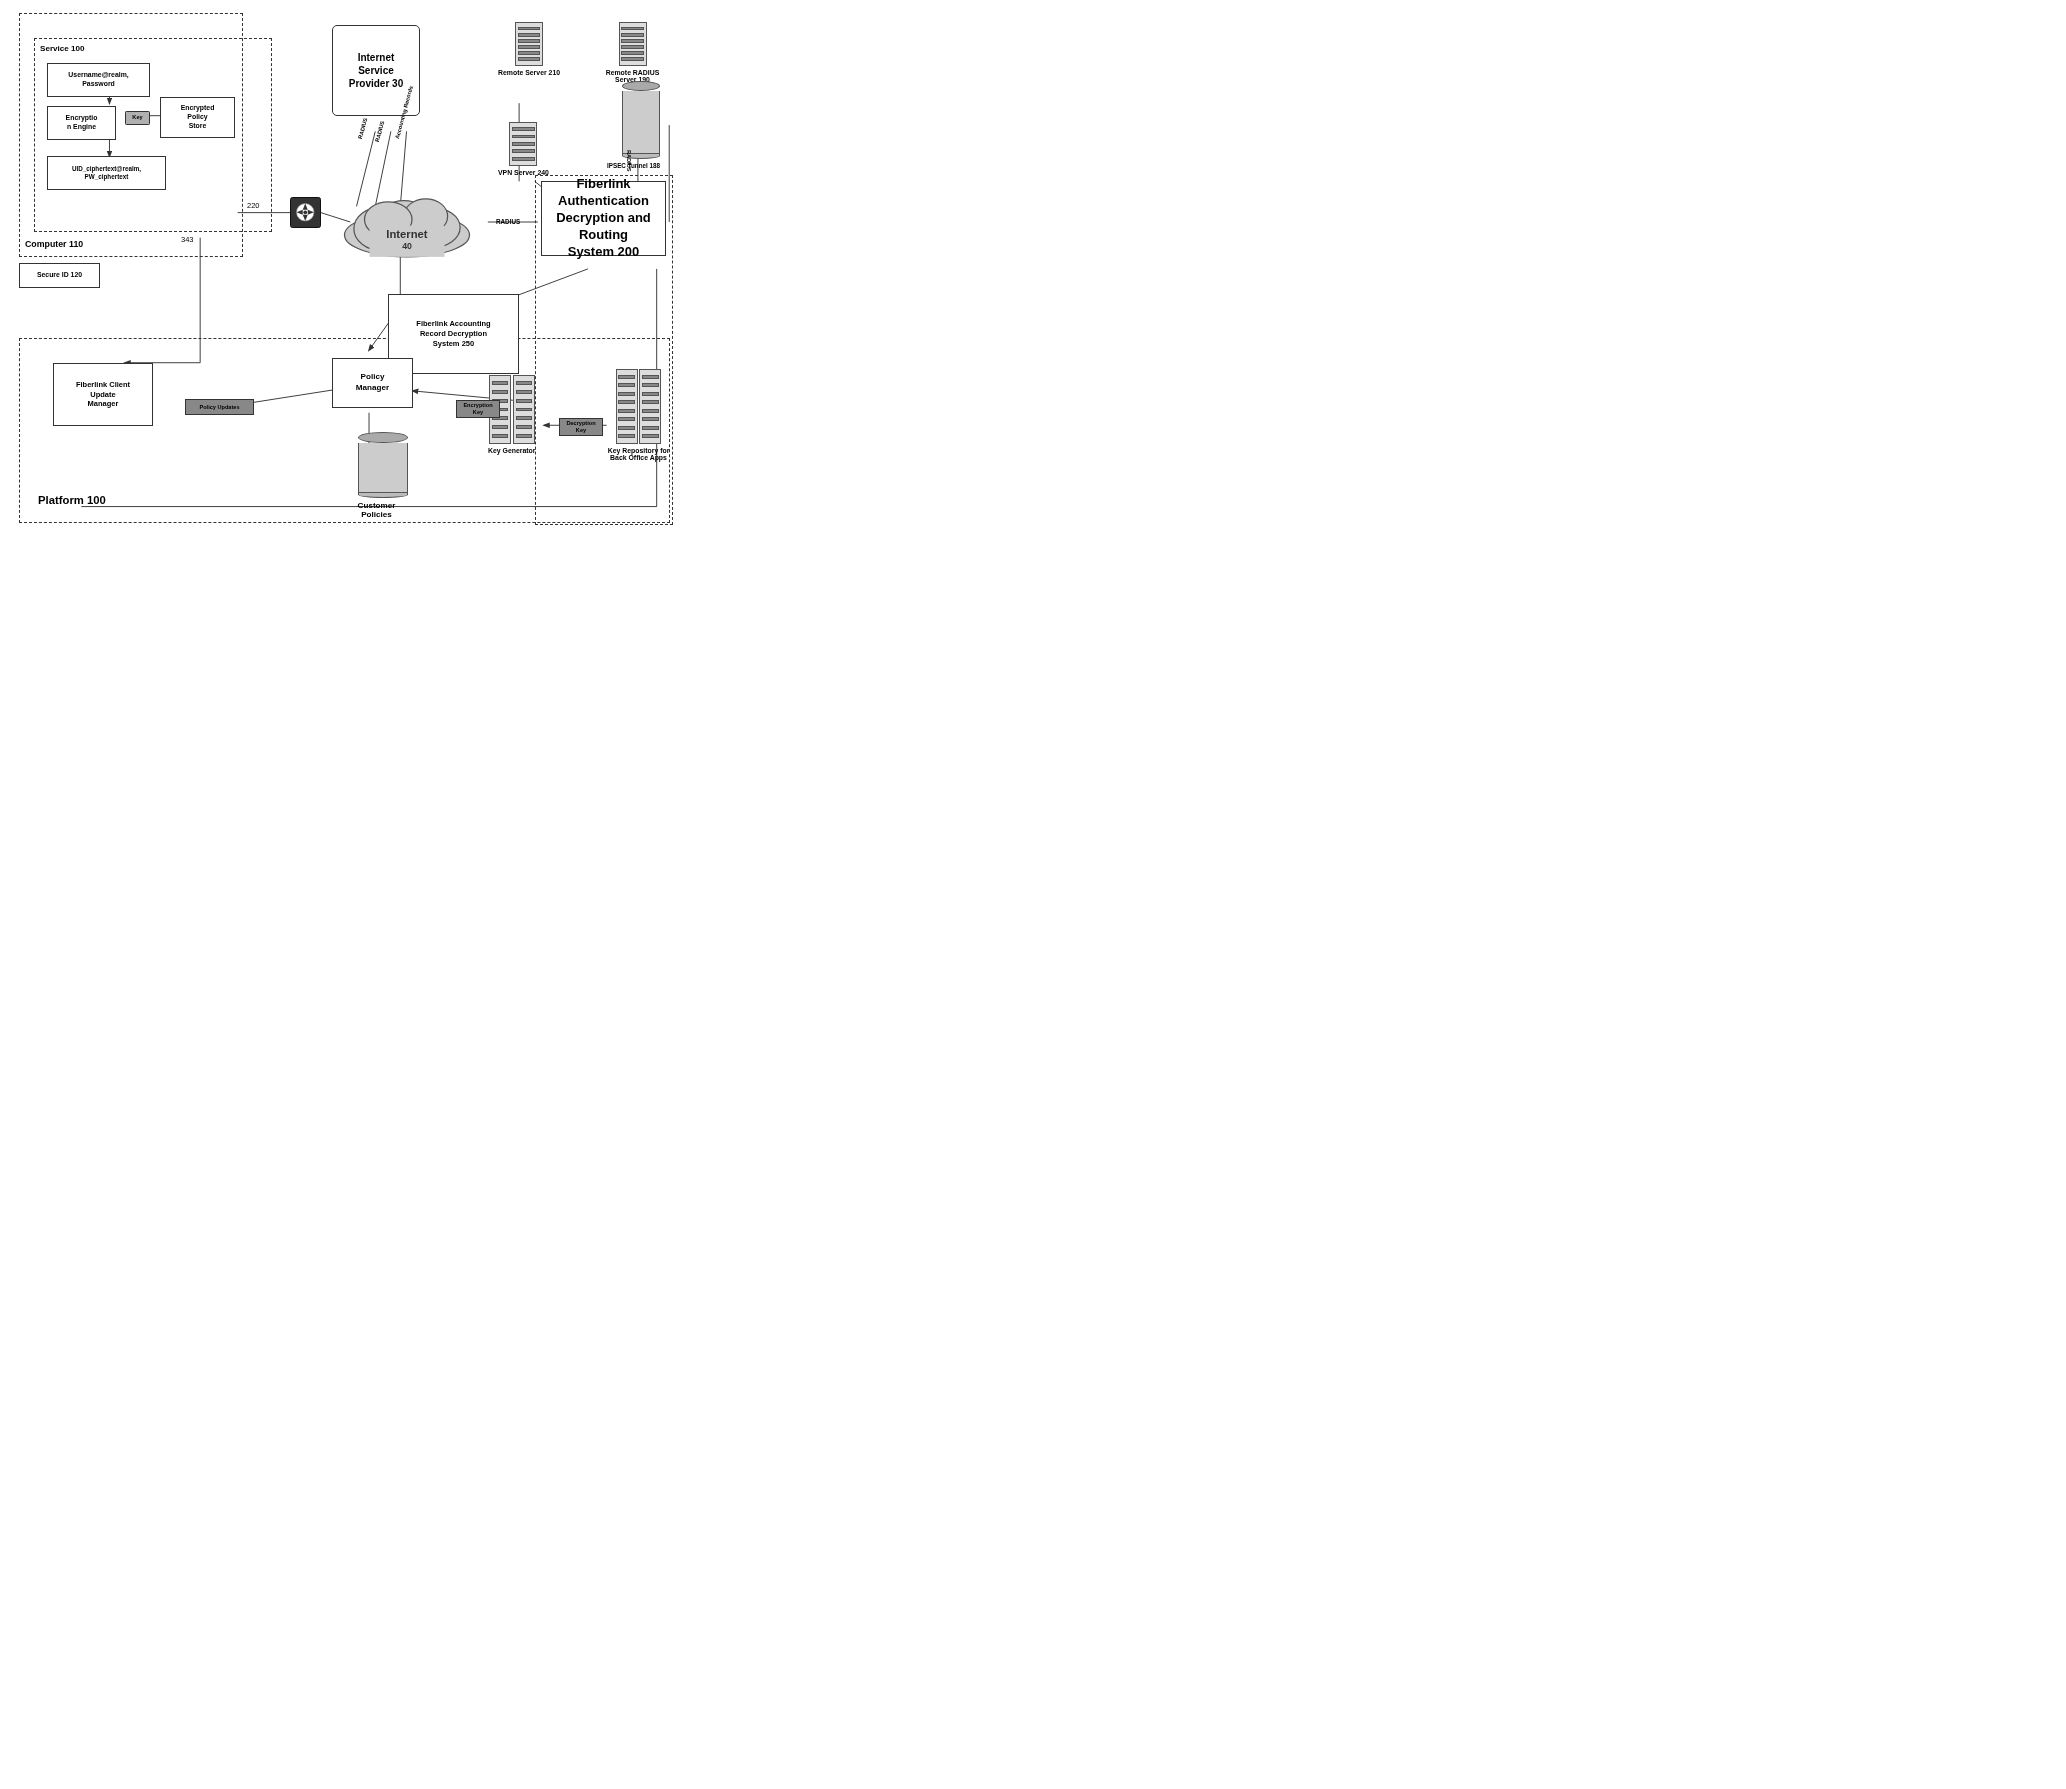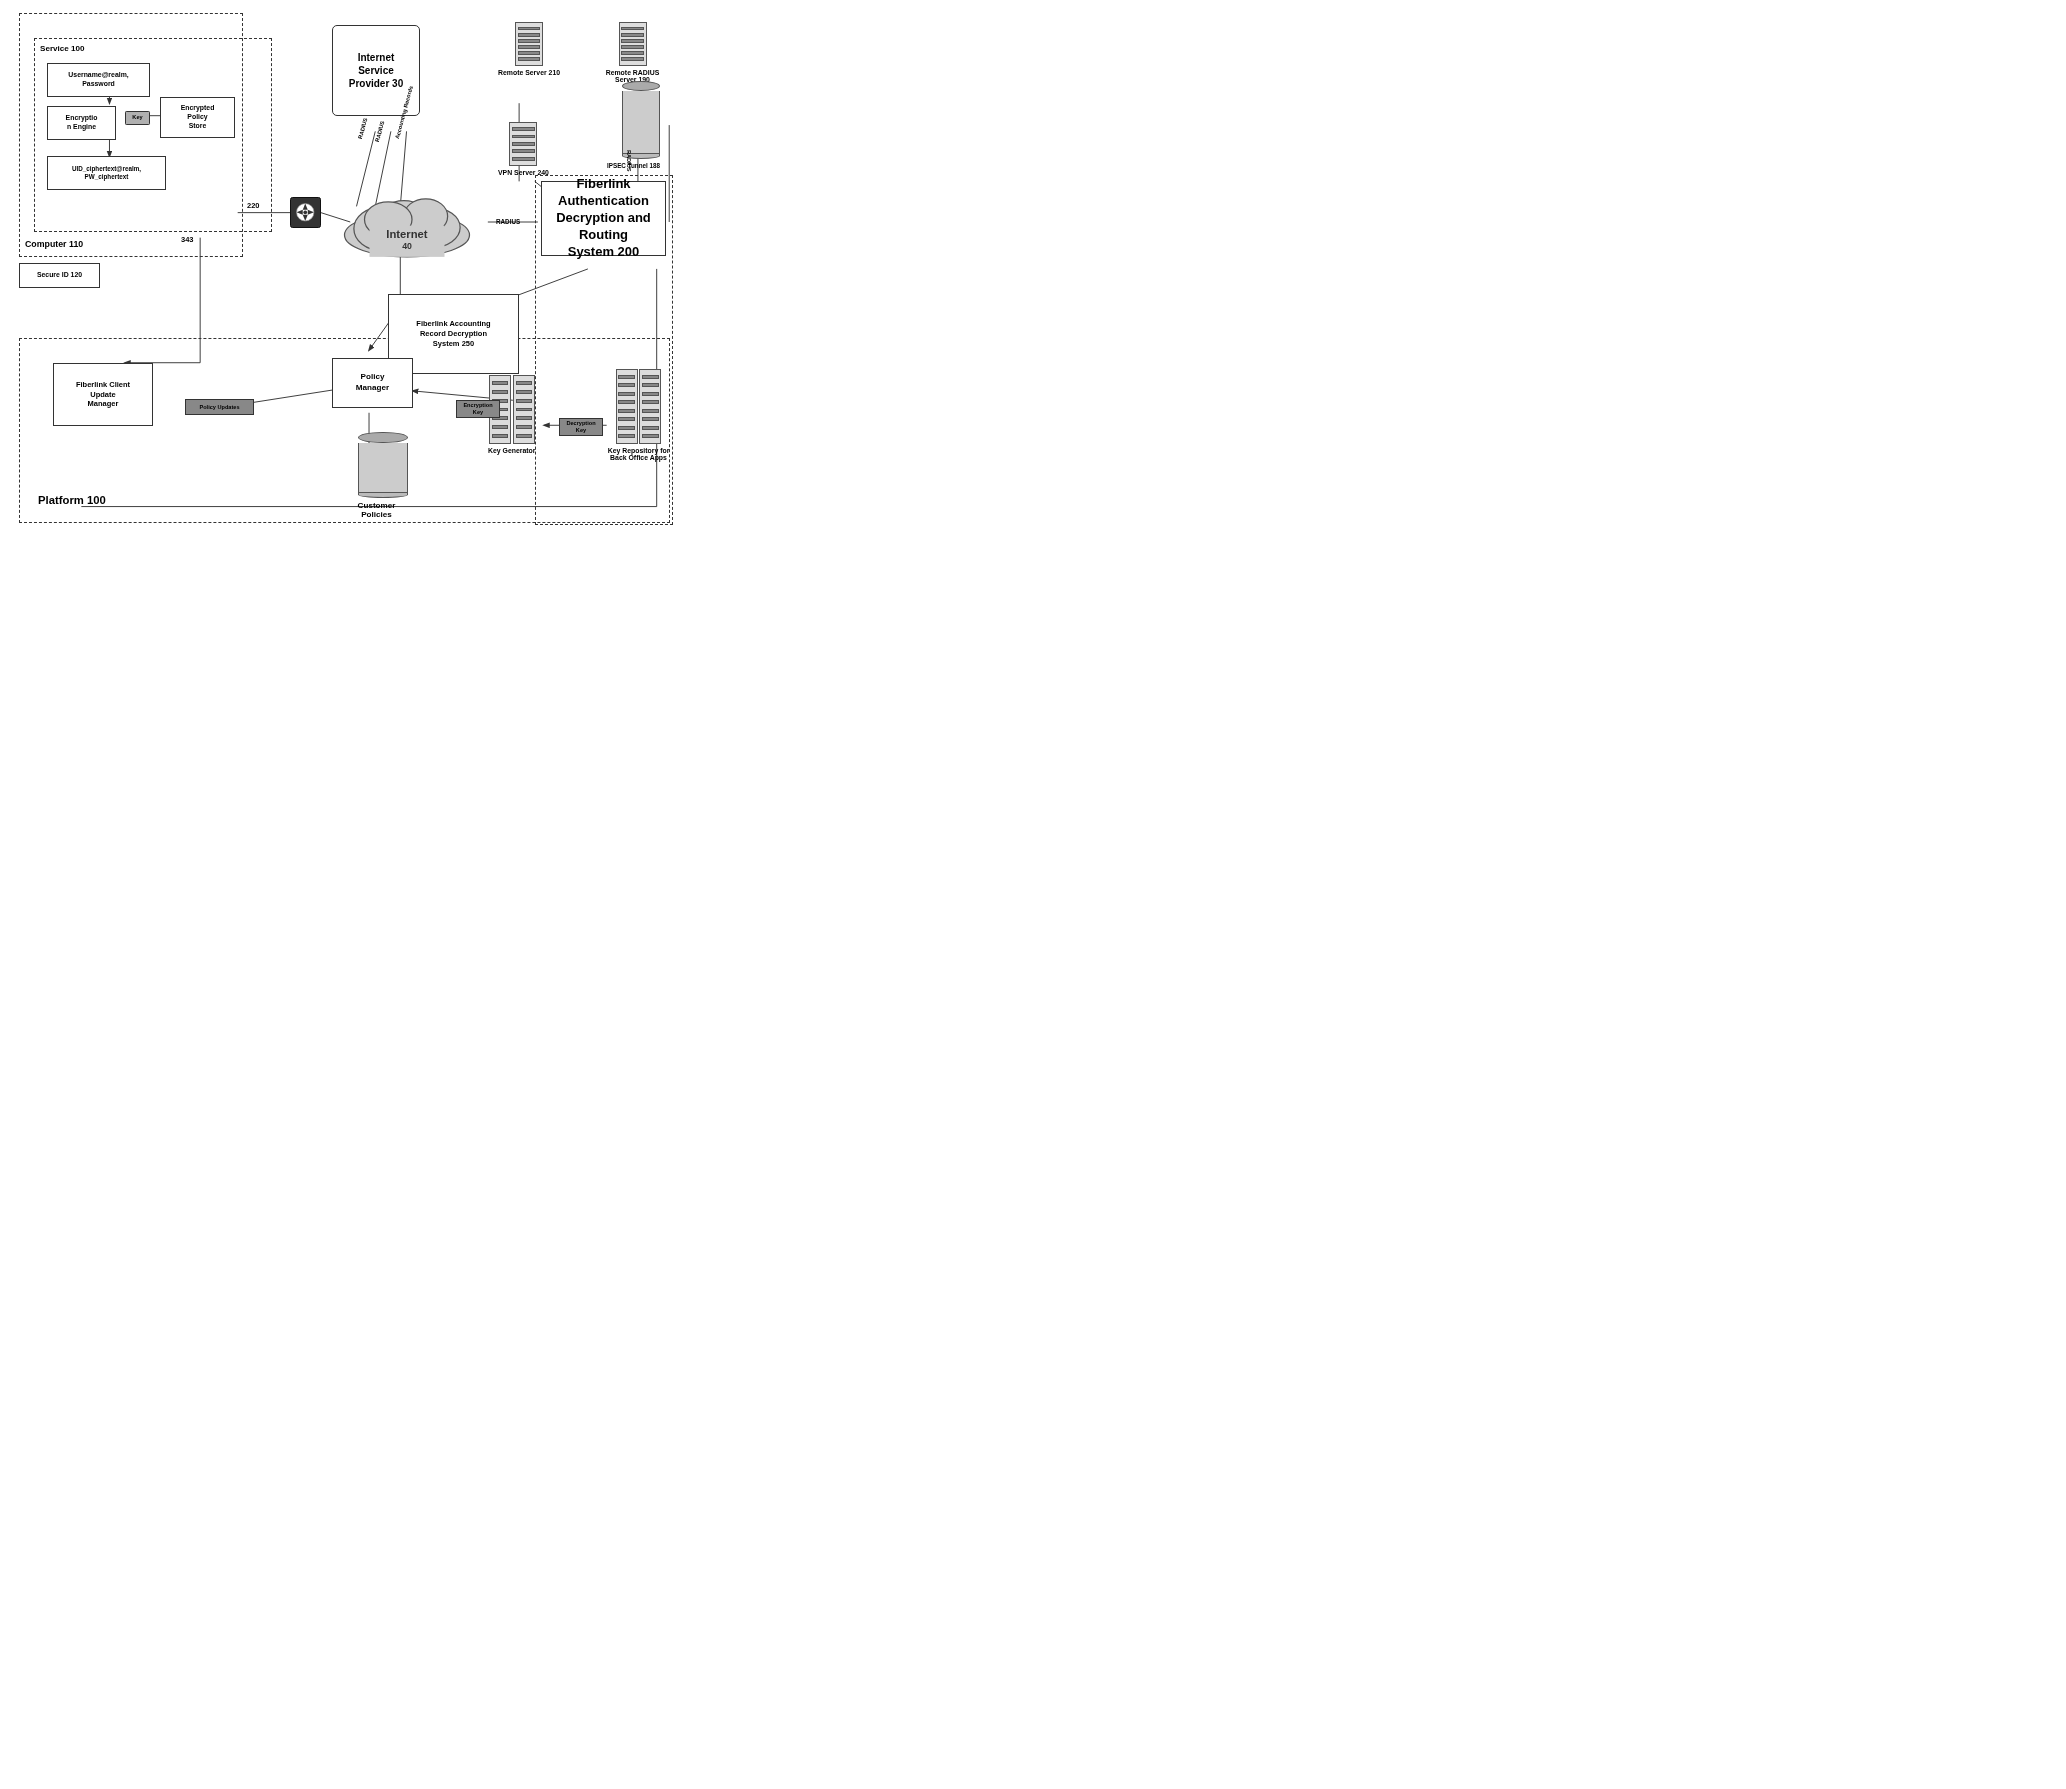--- a/index.html
+++ b/index.html
@@ -40,21 +40,21 @@
       border-radius: 5px;
     }
     .box.shaded {
       background: #b0b0b0;
     }
 
     
     .label {
       position: absolute;
       font-size: 7.5px;
-      font-weight: bold;
+      font-weight: normal;
       text-align: center;
     }
 
     
     .svg-overlay {
       position: absolute;
       top: 0; left: 0;
       width: 688px;
       height: 596px;
       pointer-events: none;

